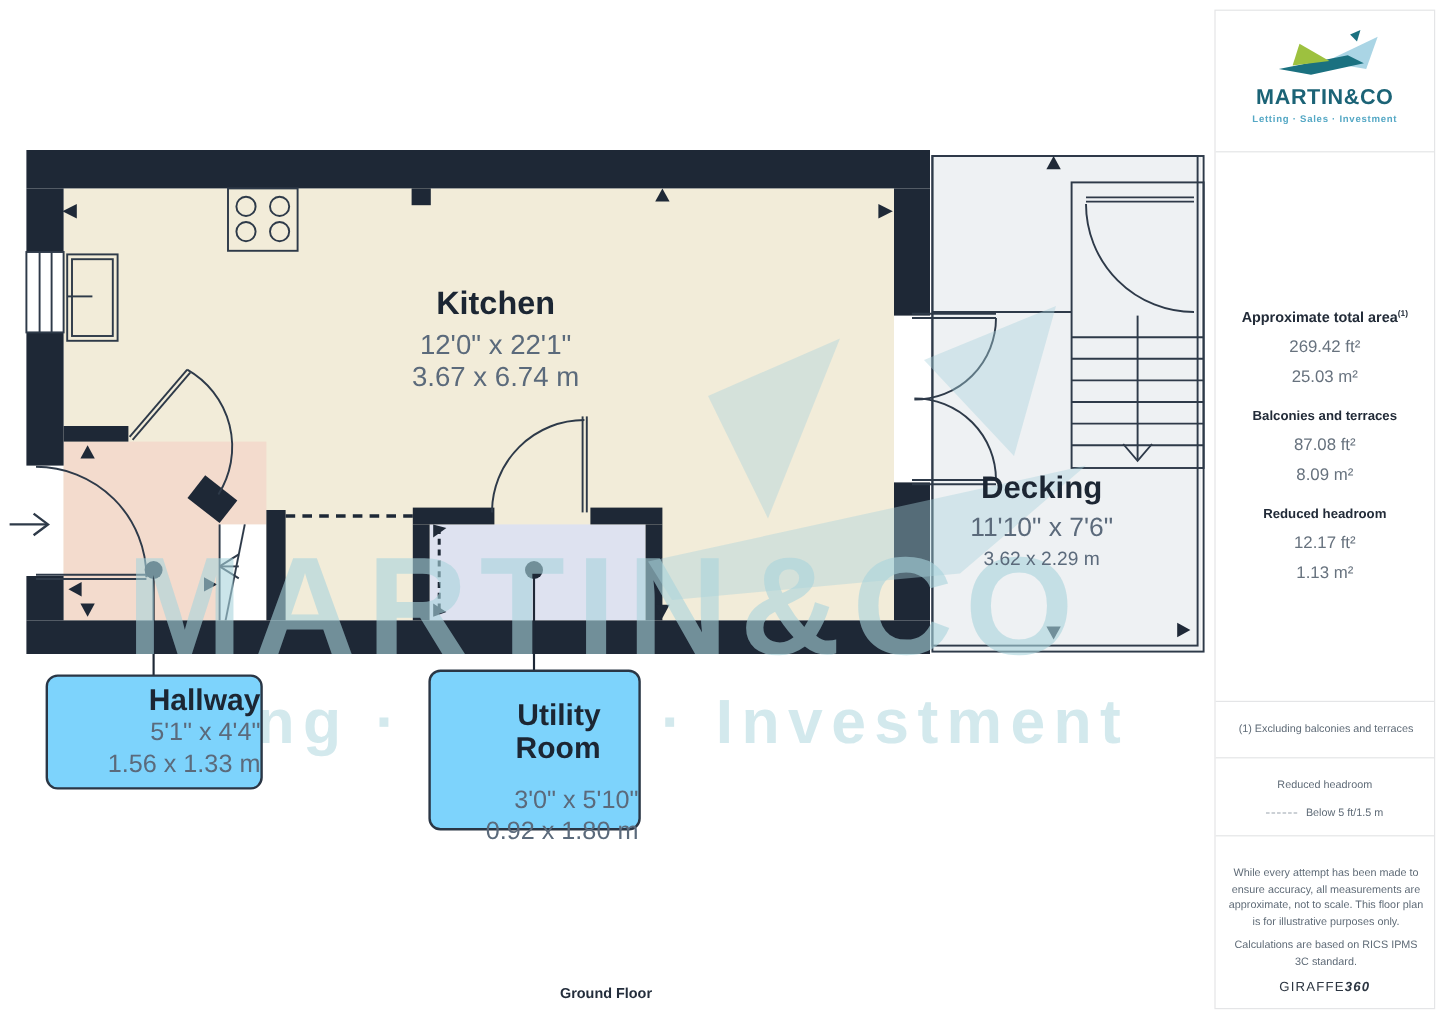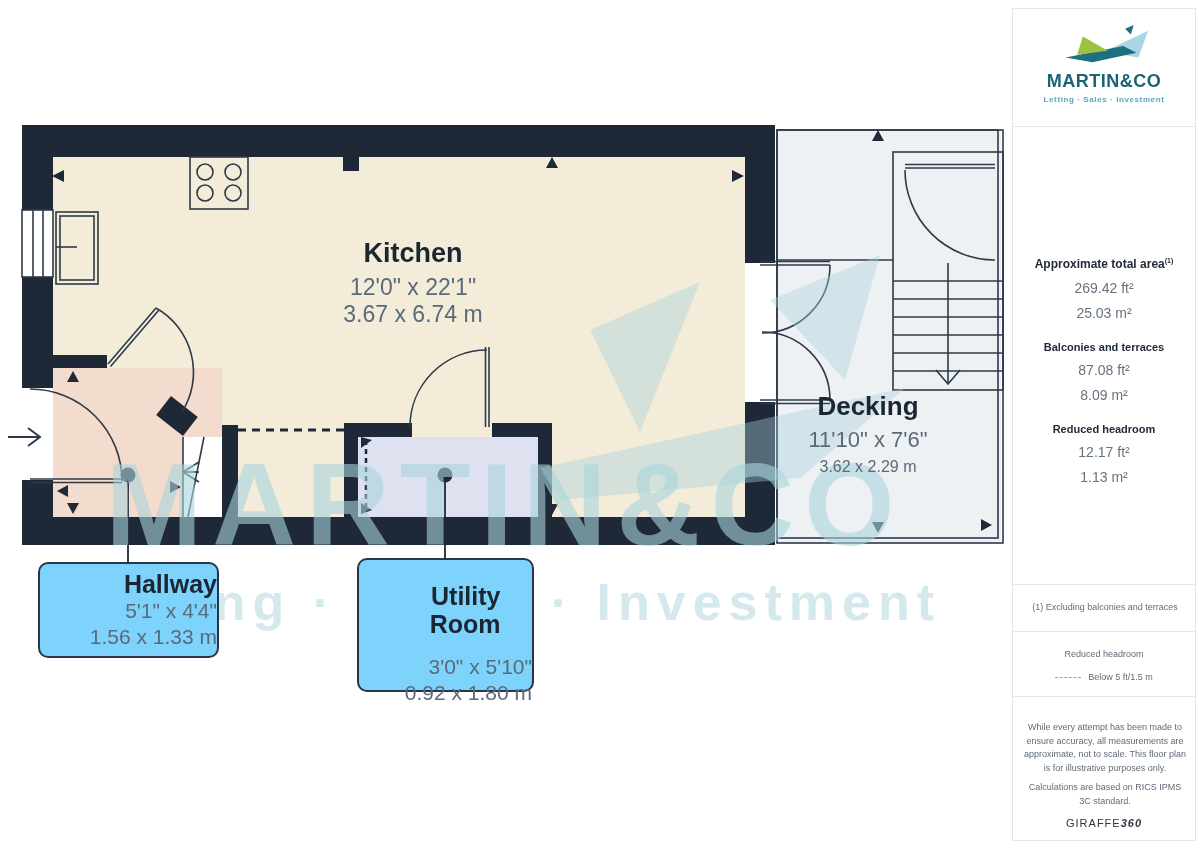--- a/index.html
+++ b/index.html
@@ -207,20 +207,21 @@
     <div class="room-name">Hallway</div>
     <div class="room-dim">5'1" x 4'4"</div>
     <div class="room-dim">1.56 x 1.33 m</div>
   </div>
   <div class="callout" style="left:357px;top:558px;width:177px;height:134px;">
     <div class="room-name" style="width:110px;margin:16px auto;">Utility Room</div>
     <div class="room-dim">3'0" x 5'10"</div>
     <div class="room-dim">0.92 x 1.80 m</div>
   </div>
 
+  <div class="floor-label">Ground Floor</div>
 </div>
 
 <div class="sidebar">
   <div class="divider" style="top:117px;"></div>
   <div class="divider" style="top:575px;"></div>
   <div class="divider" style="top:622px;"></div>
   <div class="divider" style="top:687px;"></div>
 
   <div class="logo-block">
     <svg width="96" height="46" viewBox="0 0 100 48" style="position:relative;display:block;margin:0 auto;">

